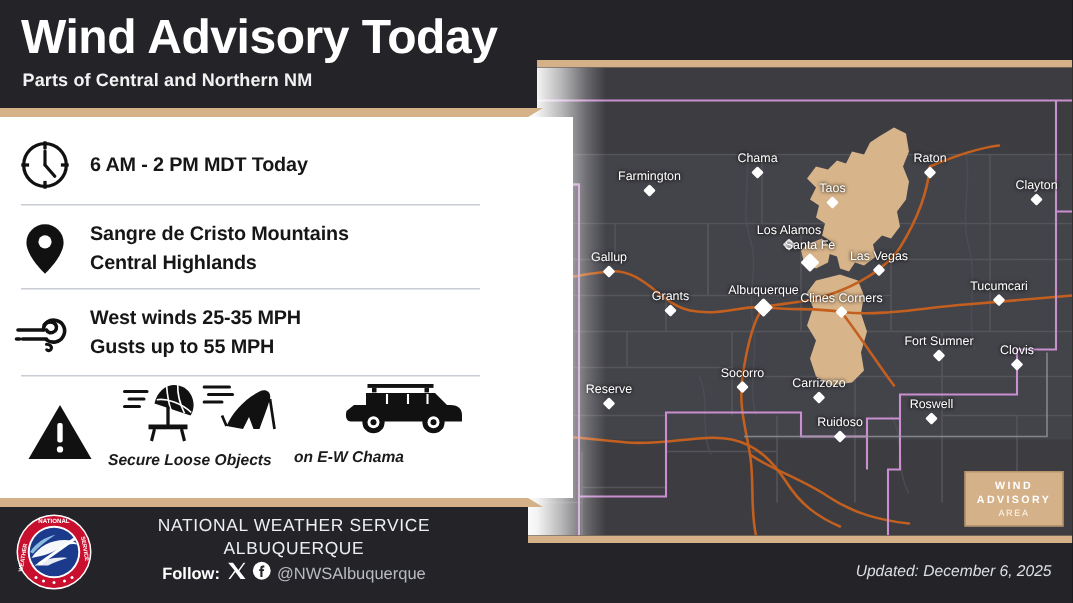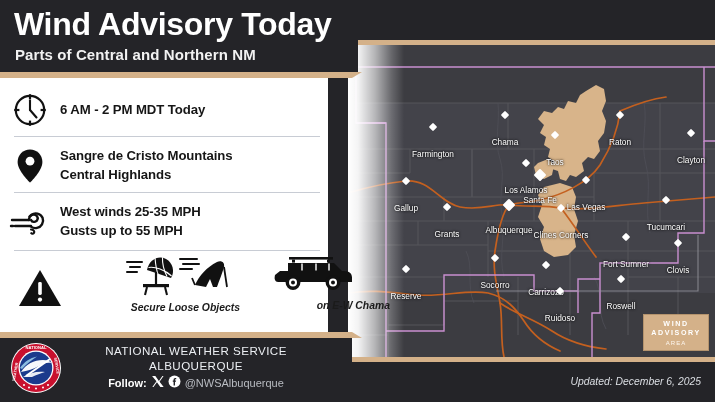--- a/index.html
+++ b/index.html
@@ -20,40 +20,40 @@
     background:#242428;
     z-index:6;
   }
   #title {
     position:absolute; left:14px; top:6px;
     font-size:32px; font-weight:bold; color:#ffffff;
     letter-spacing:-0.3px; white-space:nowrap;
   }
   #subtitle {
     position:absolute; left:15px; top:46px;
-    font-size:15px; font-weight:bold; color:#f2f2f2;
+    font-size:12px; font-weight:bold; color:#f2f2f2;
     letter-spacing:0.1px; white-space:nowrap;
   }
   #hdr-rule {
     position:absolute; left:0; top:72px;
     width:352px; height:6px;
     background:#d4b189;
     z-index:6;
   }
   #hdr-rule:after{
     content:""; position:absolute; left:352px; top:0;
     width:0; height:0;
     border-left:10px solid #d4b189;
     border-bottom:6px solid transparent;
   }
 
   
   #panel {
     position:absolute; left:0; top:78px;
-    width:328px; height:254px;
+    width:382px; height:254px;
     background:#ffffff;
     z-index:5;
   }
 
   .row {
     position:absolute; left:0;
     width:336px;
     display:flex; align-items:center;
   }
   .row-icon {
@@ -81,22 +81,21 @@
   
   #impacts {
     position:absolute; left:0; top:176px;
     width:350px; height:74px;
   }
   #warn-tri {
     position:absolute; left:18px; top:14px;
   }
   .impact-group {
     position:absolute;
-    text-align:right;
-    margin-left:44px;
+    text-align:left;
   }
   #impact-objects { left:72px; top:2px; width:124px; }
   #impact-roads   { left:196px; top:0px; width:150px; }
   .impact-art {
     height:44px;
     display:flex; align-items:flex-end; justify-content:center;
     gap:2px;
   }
   .impact-label {
     margin-top:2px;
@@ -179,21 +178,20 @@
     transform:translate(-50%,-50%) rotate(45deg);
     border-radius:1px;
   }
   .city-dot.big { width:9px; height:9px; }
   .city-label {
     position:absolute;
     font-size:8.3px; color:#ffffff;
     white-space:nowrap;
     transform:translate(-50%,-100%);
     text-shadow:0 0 2px rgba(0,0,0,0.85), 0 0 3px rgba(0,0,0,0.6);
-    margin-top:37px;
   }
 
   #legend {
     position:absolute; right:6px; bottom:6px;
     width:66px; padding:5px 3px 4px;
     background:#d4b189;
     border:1px solid #b4936d;
     text-align:center;
     z-index:5;
   }

